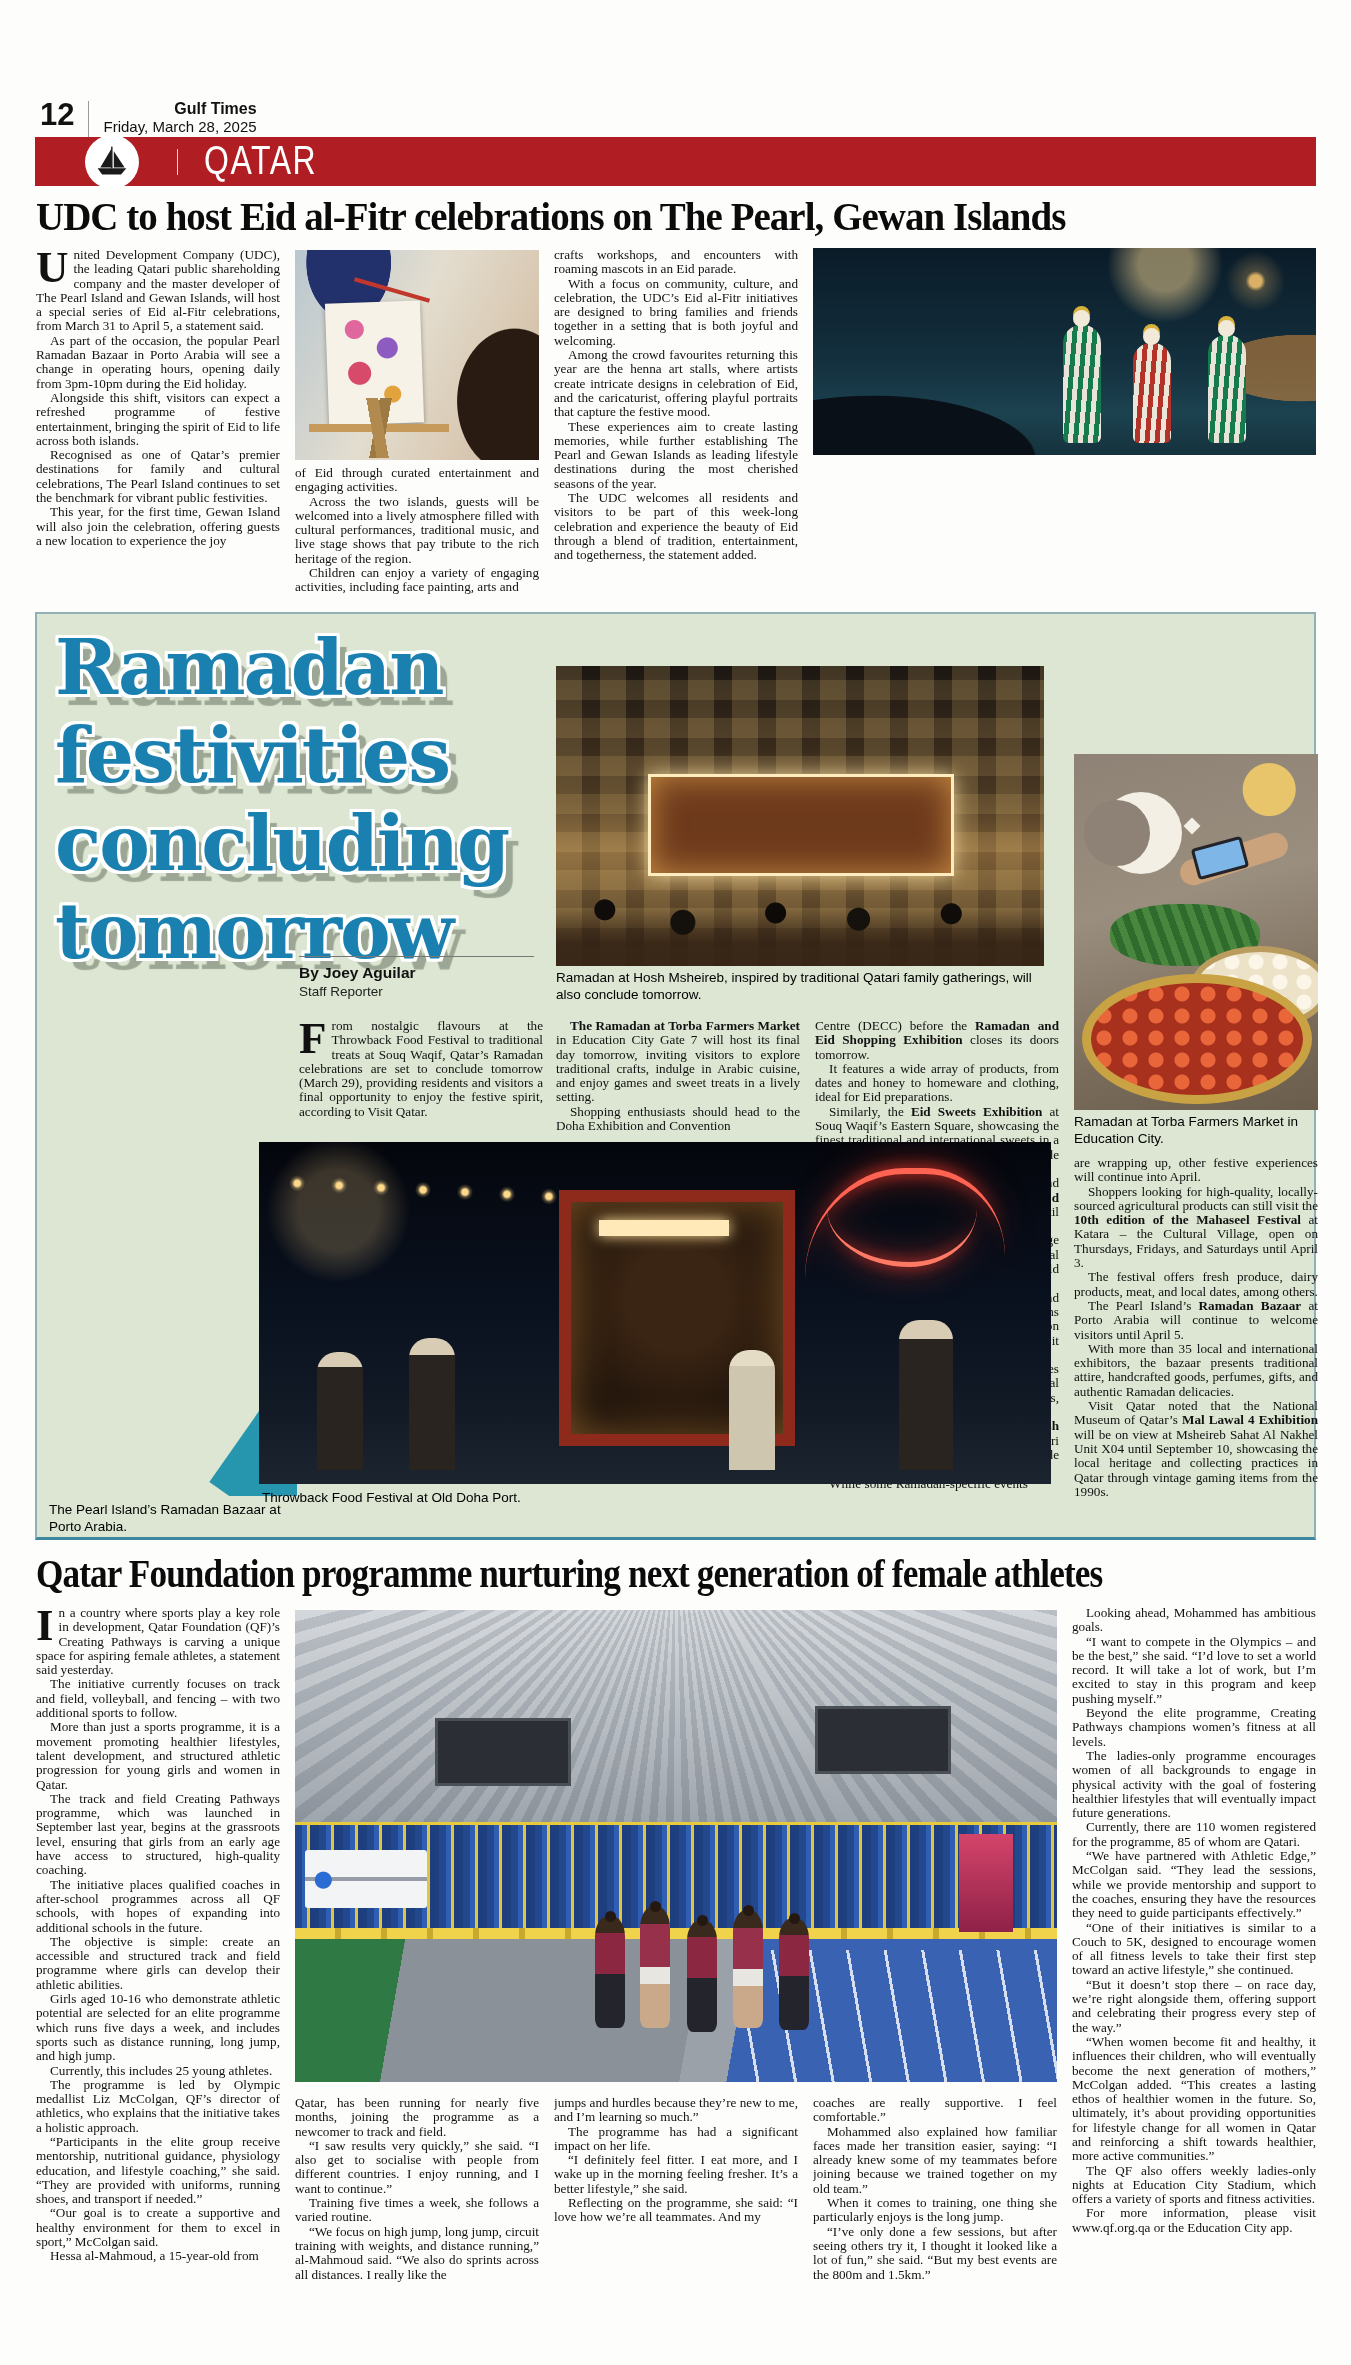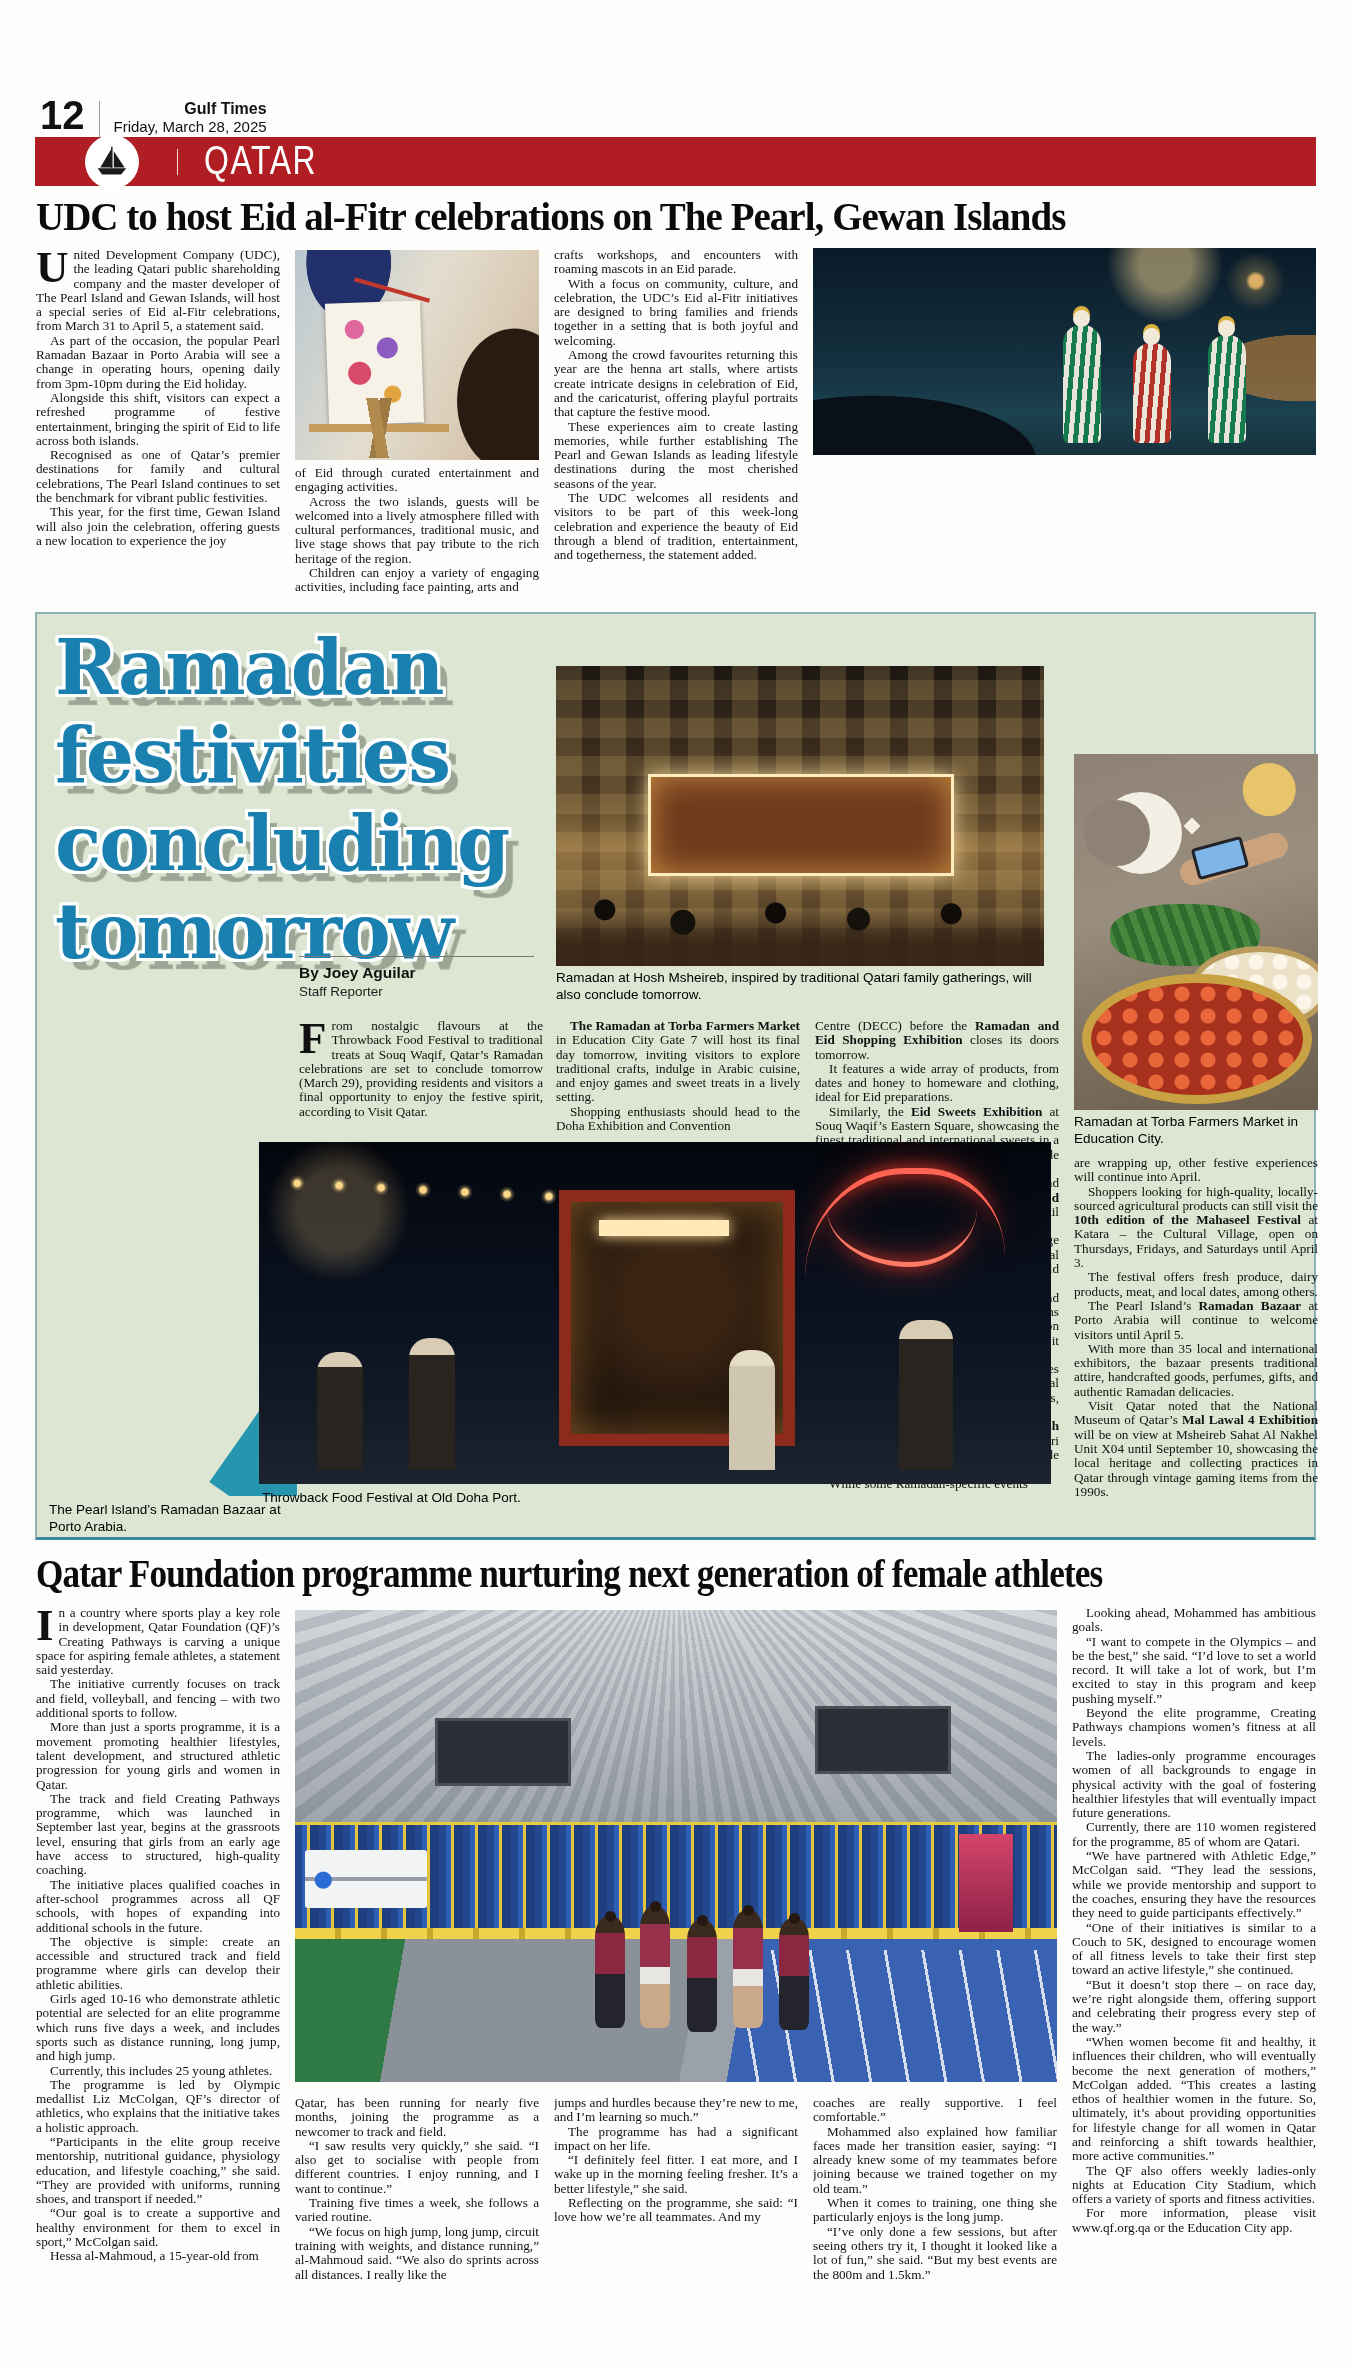--- a/index.html
+++ b/index.html
@@ -1,21 +1,21 @@
 <!DOCTYPE html>
 <html><head>
 <meta charset="utf-8">
 <style>
   html,body{margin:0;padding:0;background:#e9e9e9;}
   .page{position:relative;width:1351px;height:2365px;background:#fdfdfb;overflow:hidden;
         font-family:"Liberation Serif",serif;color:#111;}
   
   .pagehead{position:absolute;left:40px;top:100px;display:flex;align-items:flex-start;gap:14px;
             font-family:"Liberation Sans",sans-serif;}
-  .pageno{font-size:40px;font-weight:bold;line-height:30px;}
+  .pageno{font-size:31px;font-weight:bold;line-height:30px;}
   .head-div{width:1px;height:36px;background:#9a9a9a;margin-top:1px;}
   .mast-title{font-size:16px;font-weight:bold;line-height:18px;text-align:right;}
   .mast-date{font-size:15px;line-height:17px;}
   .banner{position:absolute;left:35px;top:137px;width:1281px;height:49px;background:#b01d22;
           display:flex;align-items:center;overflow:visible;}
   .banner-circle{width:54px;height:54px;border-radius:50%;background:#fff;margin-left:50px;
                  display:flex;align-items:center;justify-content:center;flex:0 0 auto;}
   .banner-bar{width:1px;height:26px;background:#f2d9d9;margin-left:38px;}
   .banner-word{color:#fff;font-family:"Liberation Sans",sans-serif;font-size:41px;line-height:41px;
                letter-spacing:2px;transform:scaleX(.78);transform-origin:left center;margin-left:26px;margin-top:-2px;}

